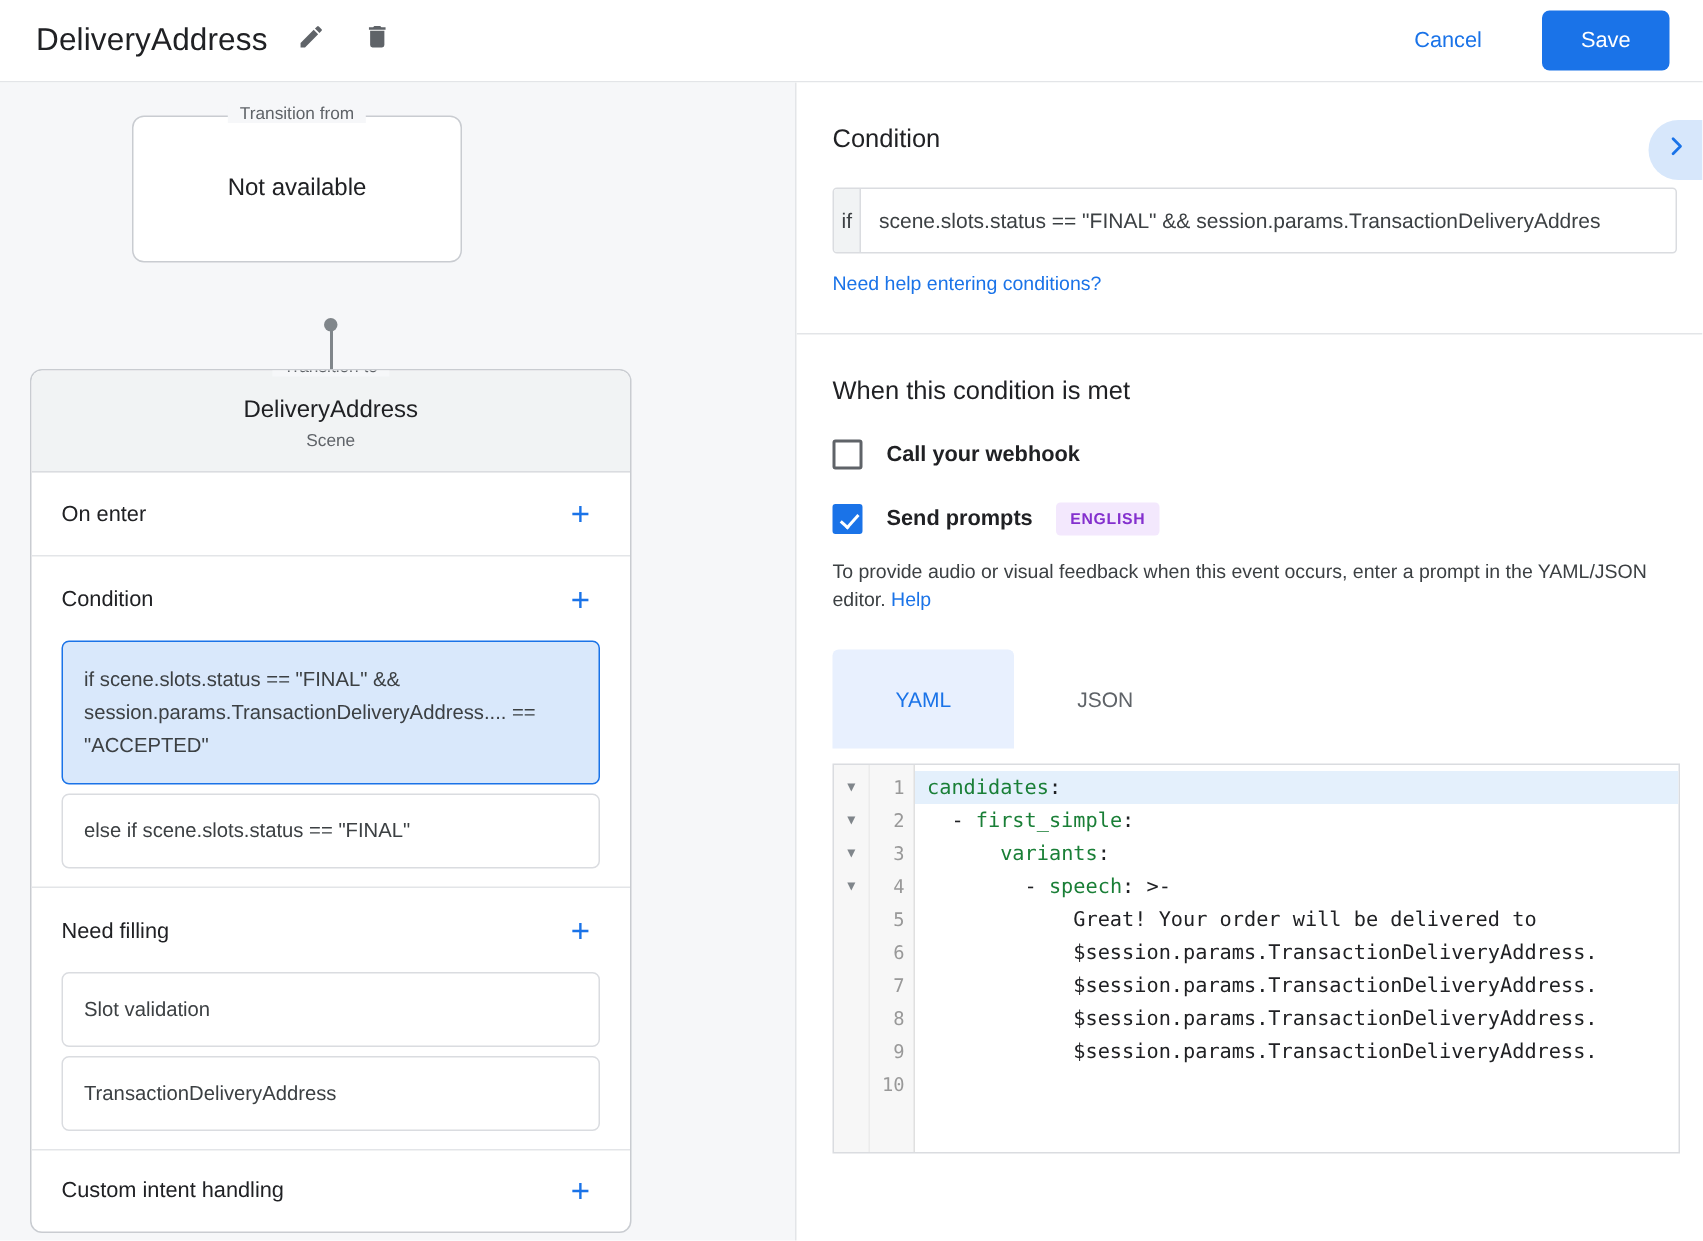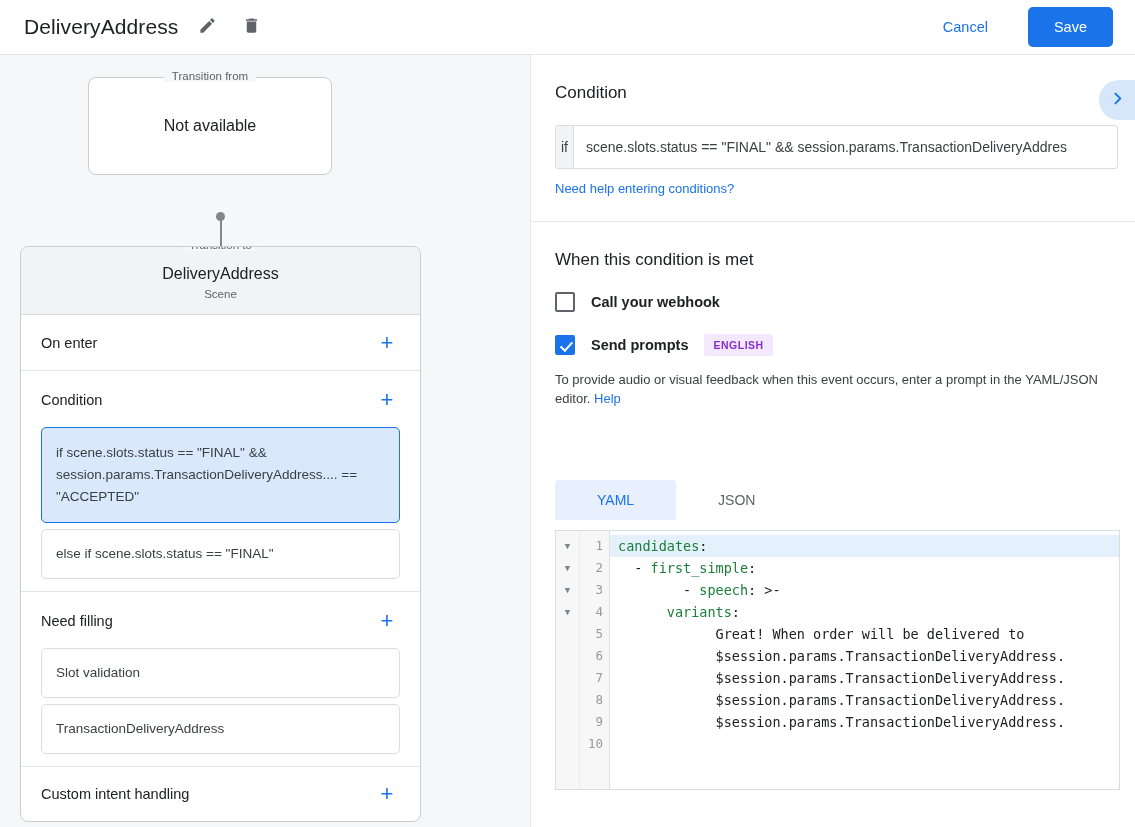--- a/index.html
+++ b/index.html
@@ -67,21 +67,21 @@
     border: 1px solid #c9ccd1;
     border-radius: 8px;
     background: #ffffff;
   }
   .fieldset-legend {
     position: absolute; top: -8px; left: 50%; transform: translateX(-50%);
     background: #f6f7f9; padding: 0 8px;
     font-size: 11.5px; color: #5f6368; white-space: nowrap;
   }
   #transition-from {
-    left: 88px; top: 22px; width: 244px; height: 98px;
+    left: 88px; top: 22px; width: 220px; height: 98px;
   }
   #transition-from .fs-body {
     display: flex; align-items: center; justify-content: center;
     height: 100%; font-size: 16px; color: #202124;
   }
 
   
   .connector { position: absolute; left: 214px; top: 118px; width: 12px; height: 112px; }
   .conn-dot {
     position: absolute; left: 2px; top: 39px;
@@ -207,22 +207,22 @@
     padding: 5px 9px; border-radius: 3px;
   }
   .help-text {
     margin-top: 14px; font-size: 13px; color: #3c4043; line-height: 19px;
     width: 565px;
   }
 
   
   .tabs { display: flex; margin-top: 24px; }
   .tab {
-    padding: 12px 42px; font-size: 14px; color: #5f6368;
-    cursor: pointer; border-radius: 4px 4px 0 0; margin-top: 48px;
+    padding: 25px 42px; font-size: 14px; color: #5f6368;
+    cursor: pointer; border-radius: 4px 4px 0 0;
   }
   .tab.active { background: #e8f0fe; color: #1a73e8; }
 
   
   .editor {
     margin-top: 10px; width: 565px; height: 260px;
     border: 1px solid #dadce0; border-top: 1px solid #dadce0;
     display: flex; background: #ffffff; overflow: hidden;
     font-family: "DejaVu Sans Mono", monospace;
   }
@@ -411,23 +411,23 @@
             <div class="ln">5</div>
             <div class="ln">6</div>
             <div class="ln">7</div>
             <div class="ln">8</div>
             <div class="ln">9</div>
             <div class="ln">10</div>
           </div>
         <div class="code-area" id="code-area">
             <div class="cl hl"><span class="k-punc"></span><span class="k-key">candidates</span><span class="k-punc">:</span></div>
             <div class="cl"><span class="k-punc">  - </span><span class="k-key">first_simple</span><span class="k-punc">:</span></div>
+            <div class="cl"><span class="k-punc">      </span><span class="k-key">variants</span><span class="k-punc">:</span></div>
             <div class="cl"><span class="k-punc">        - </span><span class="k-key">speech</span><span class="k-punc">: &gt;-</span></div>
-            <div class="cl"><span class="k-punc">      </span><span class="k-key">variants</span><span class="k-punc">:</span></div>
-            <div class="cl">            Great! When order will be delivered to</div>
+            <div class="cl">            Great! Your order will be delivered to</div>
             <div class="cl">            $session.params.TransactionDeliveryAddress.</div>
             <div class="cl">            $session.params.TransactionDeliveryAddress.</div>
             <div class="cl">            $session.params.TransactionDeliveryAddress.</div>
             <div class="cl">            $session.params.TransactionDeliveryAddress.</div>
             <div class="cl"></div>
           </div>
       </div>
     </div>
   </div>
 </div>

